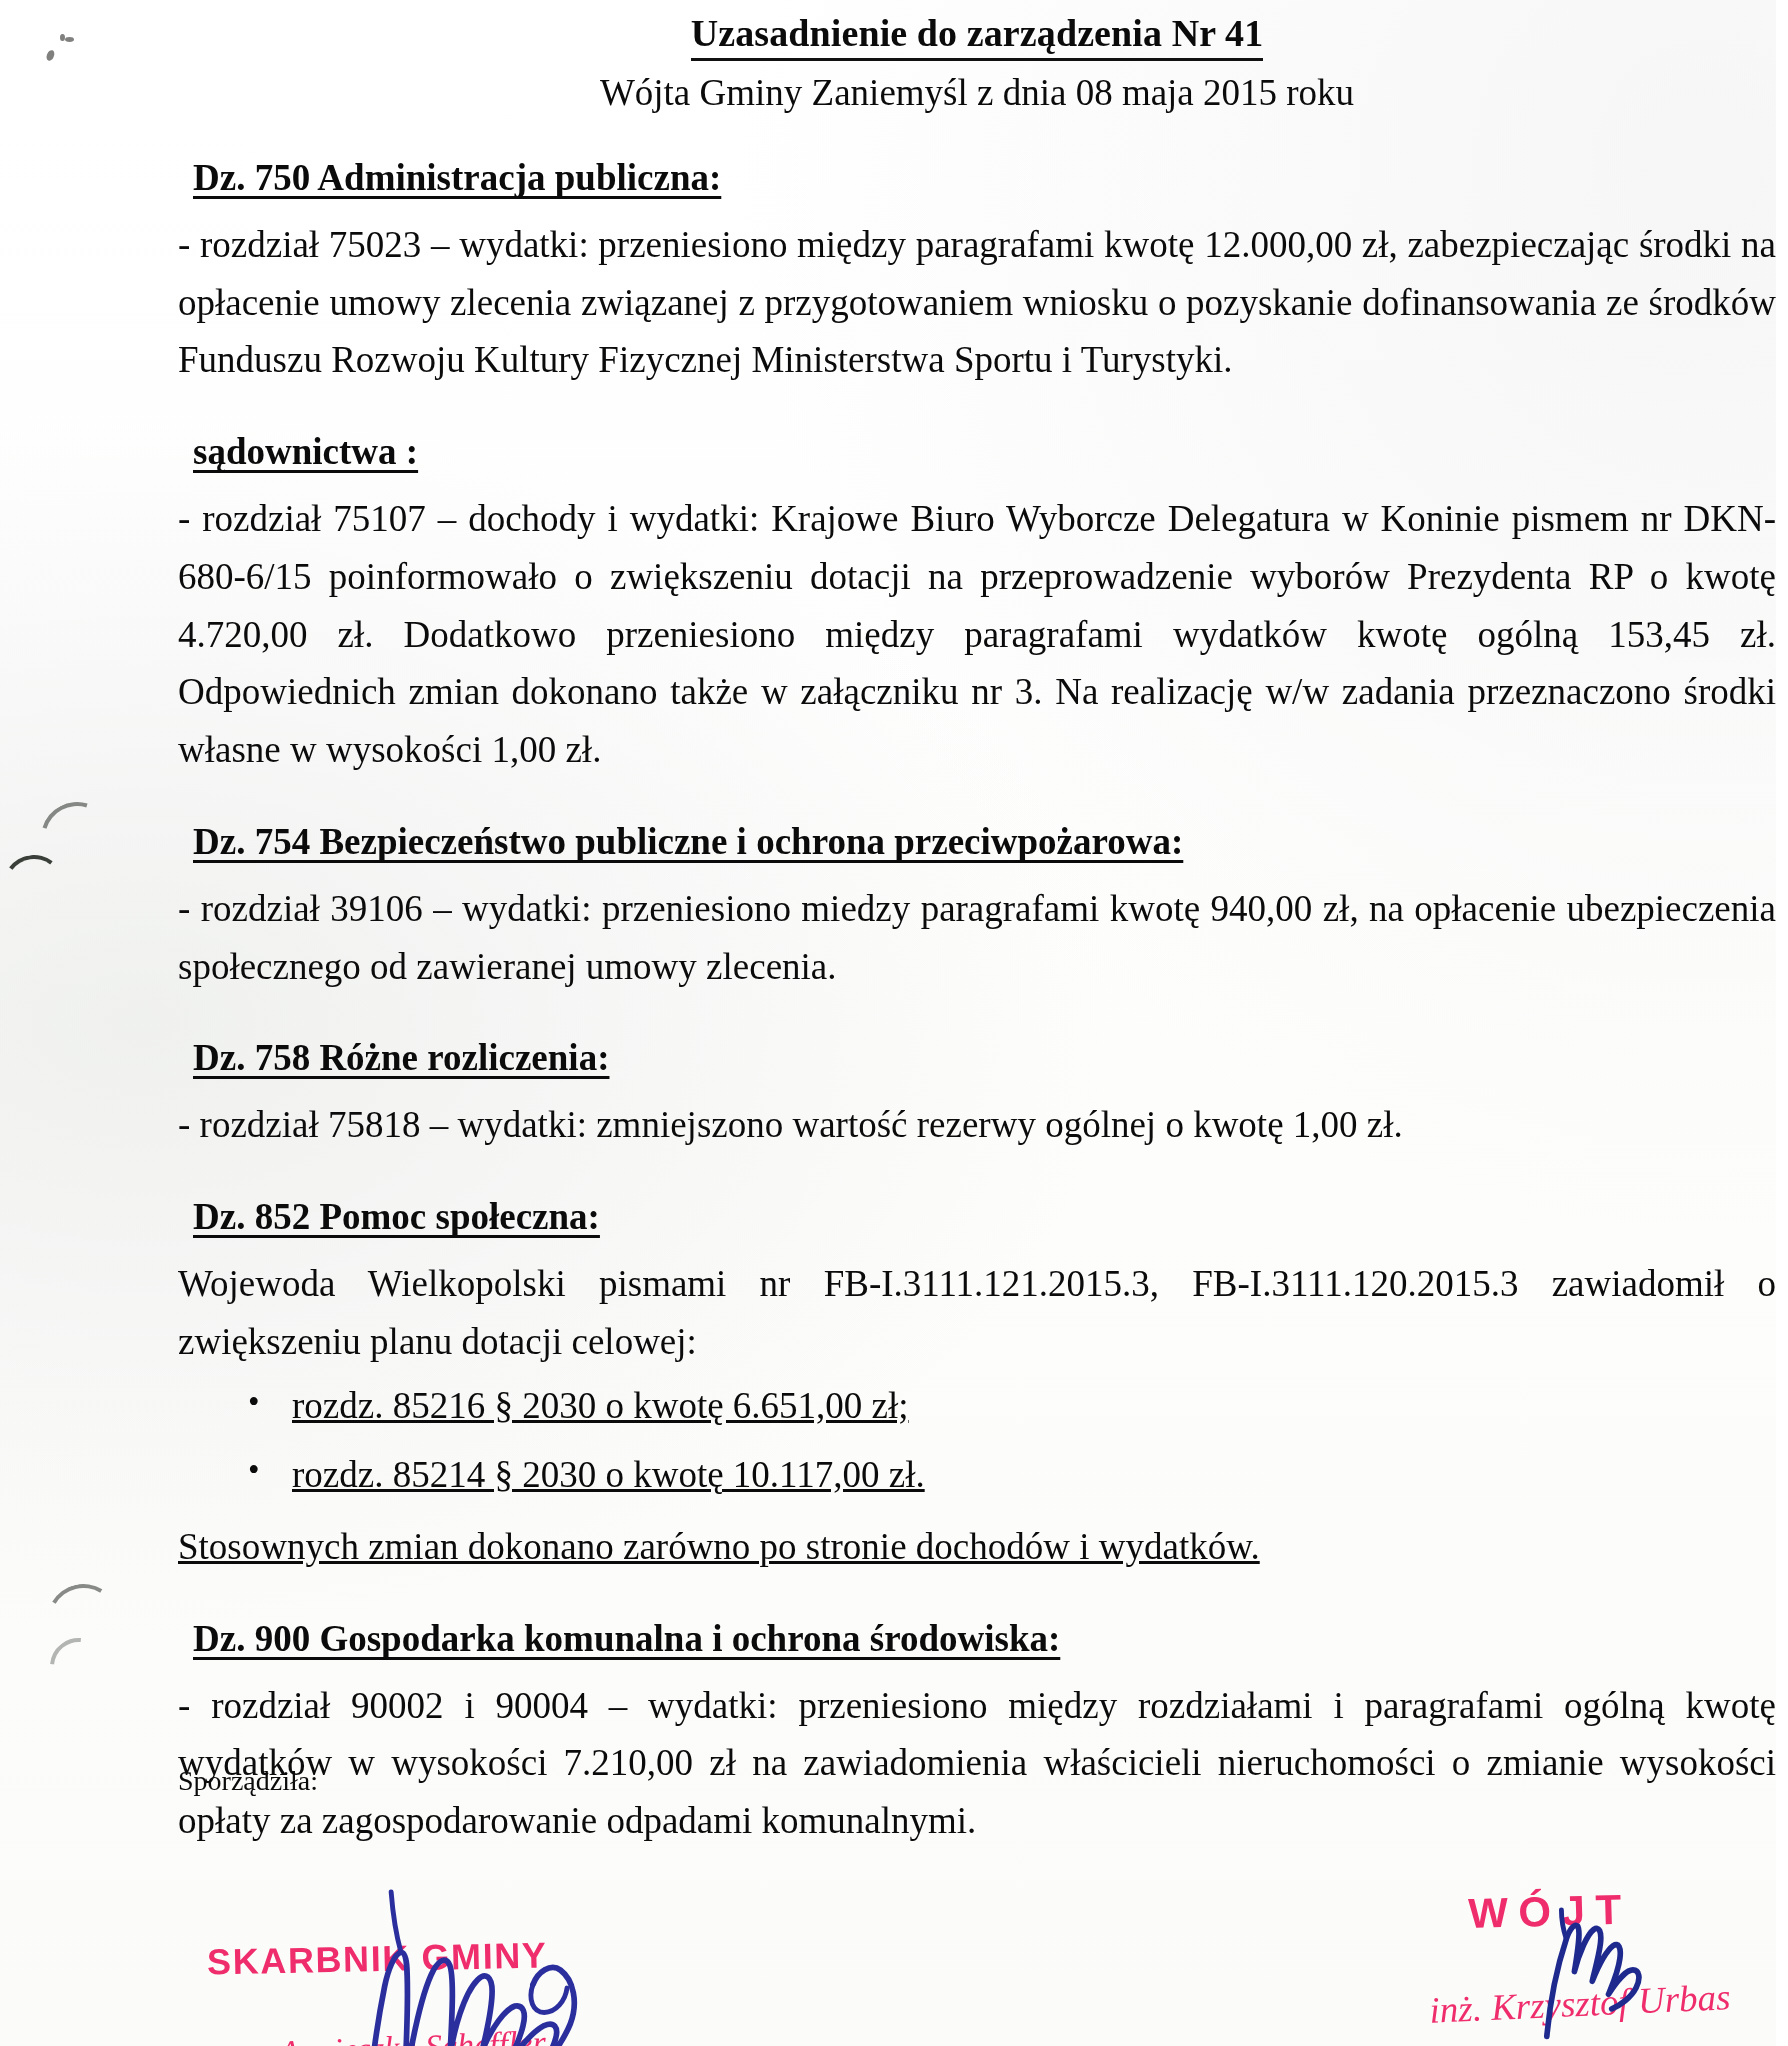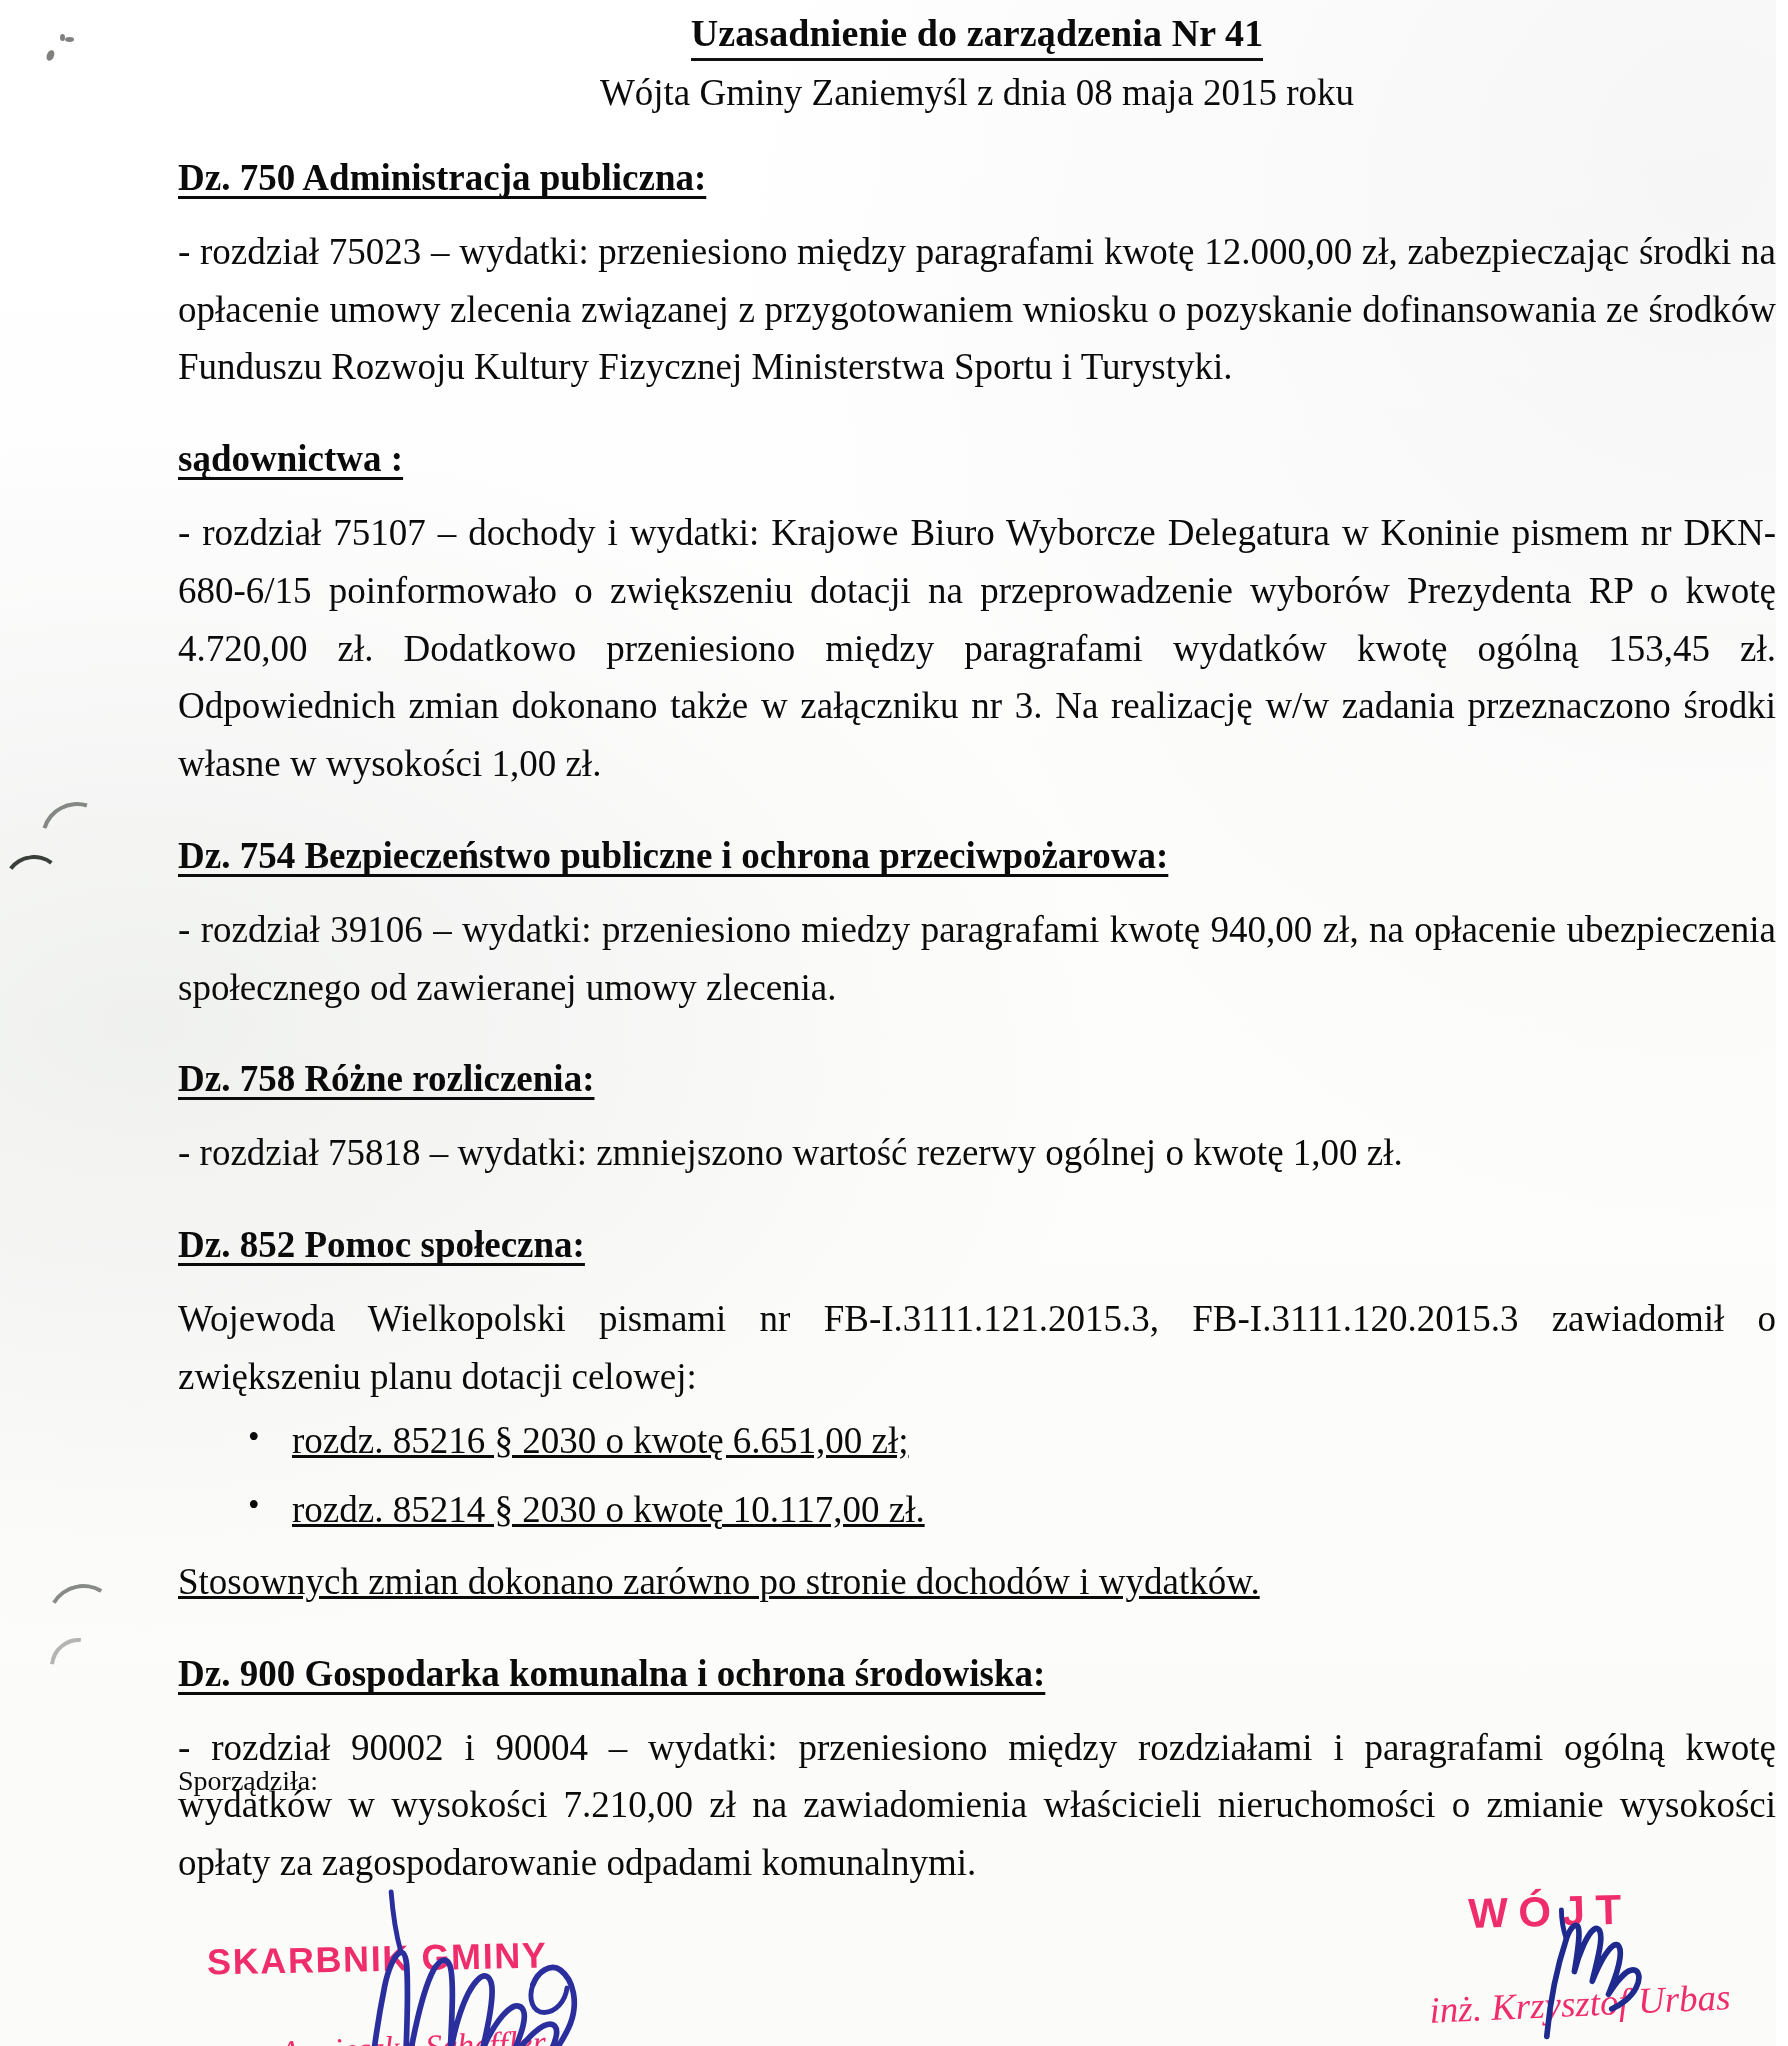--- a/index.html
+++ b/index.html
@@ -56,41 +56,41 @@
   }
 
   
   .section {
     margin-top: 36px;
   }
   .section-heading {
     font-size: 37px;
     font-weight: bold;
     line-height: 1.46;
-    margin-left: 0;
+    margin-left: 15px;
     text-align: justify;
     text-align-last: left;
     text-decoration: underline;
     text-decoration-thickness: 3.3px;
     text-underline-offset: 5.7px;
     text-decoration-skip-ink: none;
   }
   .section-heading.two-line {
     text-align-last: left;
     text-decoration: underline;
   }
   .section-heading.justify-full {
     text-align: justify;
   }
   .para {
     font-size: 37px;
     line-height: 1.56;
     text-align: justify;
     text-align-last: left;
-    margin-top: 18px;
+    margin-top: 11px;
     hyphens: none;
   }
   .para.tight {
     margin-top: 3.3px;
     text-decoration: underline;
   }
 
   
   ul.bullets {
     list-style: none;

